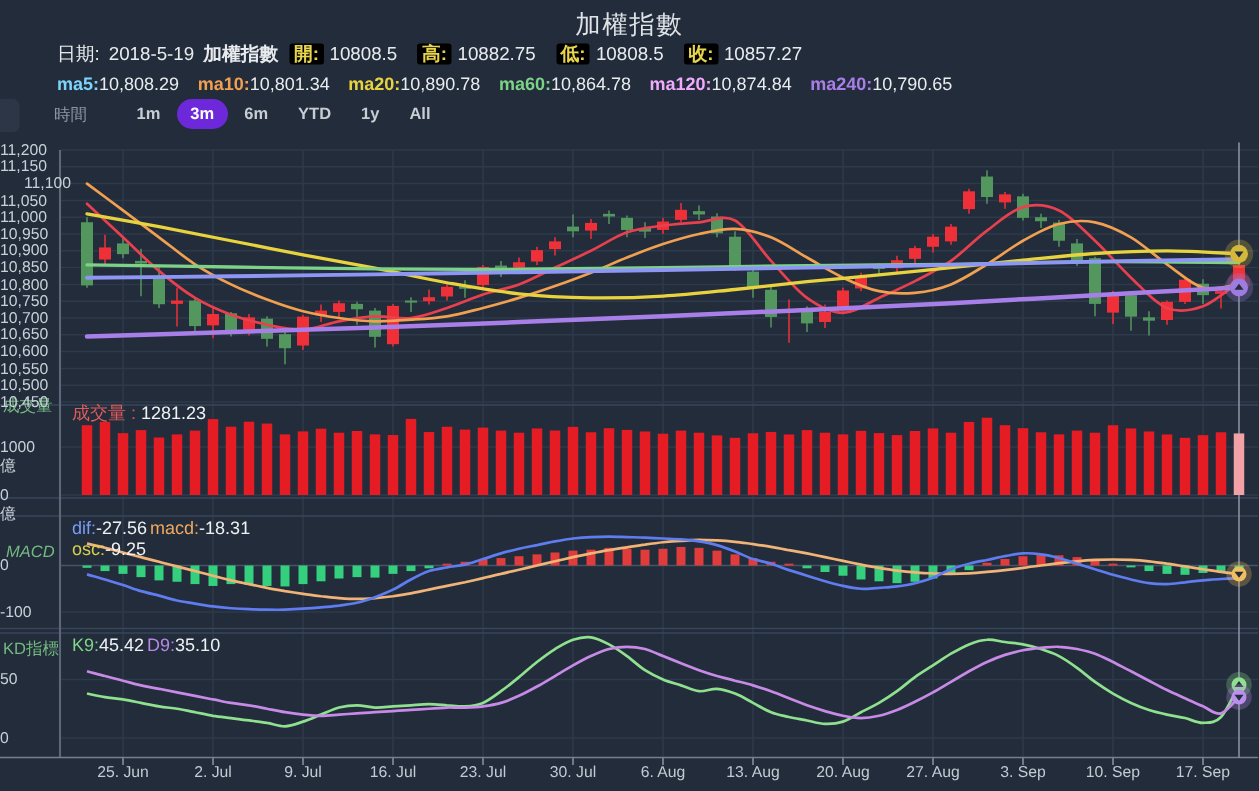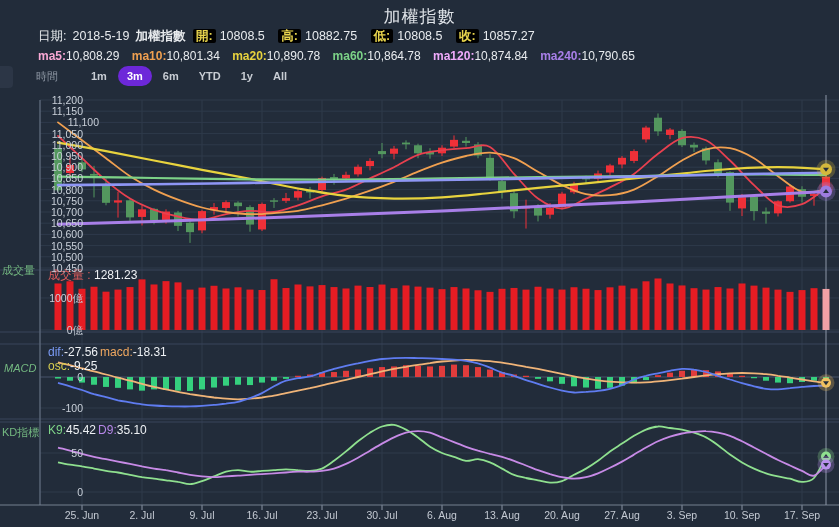--- a/index.html
+++ b/index.html
@@ -9,29 +9,29 @@
   .ov{position:absolute;z-index:2;white-space:nowrap;}
   .title{left:0;top:5px;width:100%;text-align:center;color:#dfe3e8;font-size:17px;letter-spacing:1px;}
   .legend1{left:38px;top:28px;font-size:12.5px;color:#e8ebee;}
   .legend1 .sp{margin-right:6px;}
   .idx{font-weight:700;margin-right:4px;}
   .badge{background:#000;color:#e8d44d;font-weight:700;padding:0 3px;border-radius:2px;margin-right:4px;}
   .oval{margin-right:10px;}
   .legend2{left:38px;top:49px;font-size:12px;color:#e8ebee;}
   .legend2 .mal{font-weight:700;}
   .legend2 .mav{color:#e9ecef;margin-right:9px;}
-  .c-ma5{color:#f9a8d4}.c-ma10{color:#f0a050}.c-ma20{color:#e8d33e}
+  .c-ma5{color:#7dd3fc}.c-ma10{color:#f0a050}.c-ma20{color:#e8d33e}
   .c-ma60{color:#7cd287}.c-ma120{color:#f0abfc}.c-ma240{color:#a87fe8}
   .toolbar{left:36px;top:66px;display:flex;align-items:center;font-size:11px;color:#9aa3af;}
   .tb-label{margin-right:24px;color:#8d96a3;}
   .tbtn{color:#c8cdd4;font-weight:700;padding:4px 9px;border-radius:12px;cursor:pointer;margin-right:2px;}
   .tbtn.active{background:#6d28d9;color:#fff;}
   .edgebtn{position:absolute;left:0;top:66px;width:13px;height:22px;background:#2c3646;border-radius:0 4px 4px 0;z-index:2;}
   .axis-lab{position:absolute;z-index:2;font-size:10.5px;color:#c9d0d9;}
-  .ylab{width:52px;text-align:right;margin-left:31px;}
+  .ylab{width:16px;}
   .xlab{width:56px;text-align:center;color:#c4cad3;}
   .pan-lab{position:absolute;z-index:2;font-size:11px;color:#74b981;}
   .plegend{position:absolute;z-index:2;font-size:12px;color:#e6e9ed;left:48px;}
   .lab-red{color:#e05c5c}.lab-dif{color:#7a9bf5}.lab-macd{color:#f0a860}
   .lab-osc{color:#d8cf4e}.lab-k{color:#7ed488}.lab-d{color:#b687e8}
   .pv{margin-right:2px;color:#eef1f4;}
 </style>
 </head>
 <body>
 

